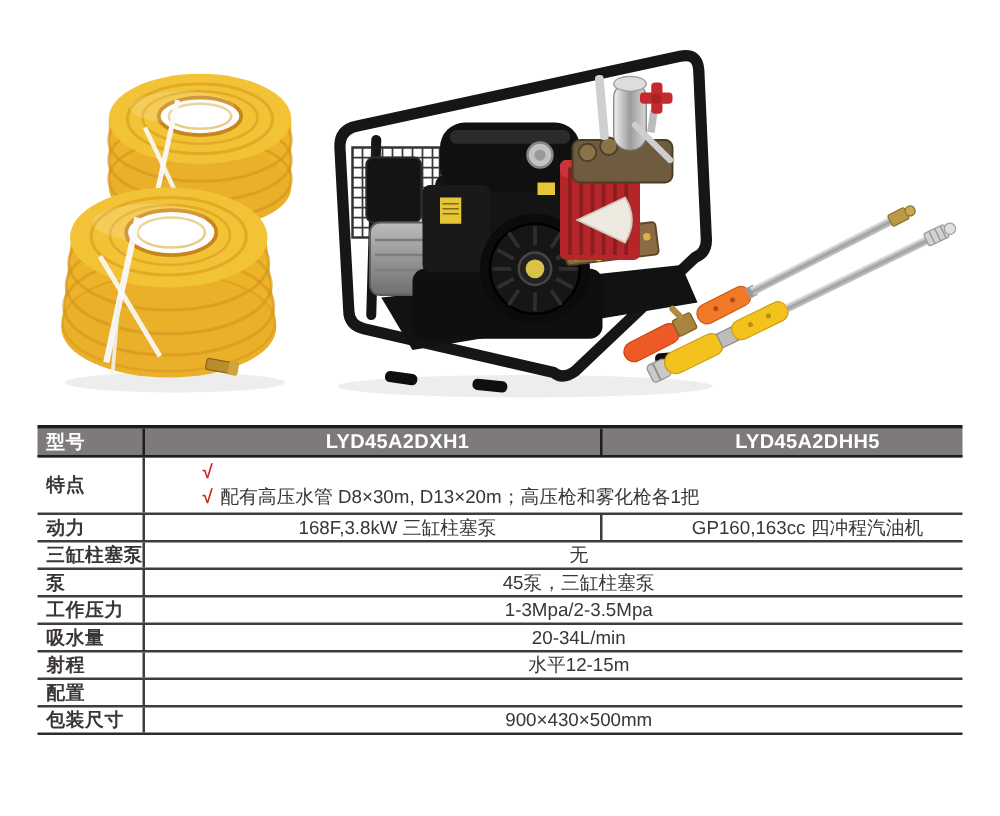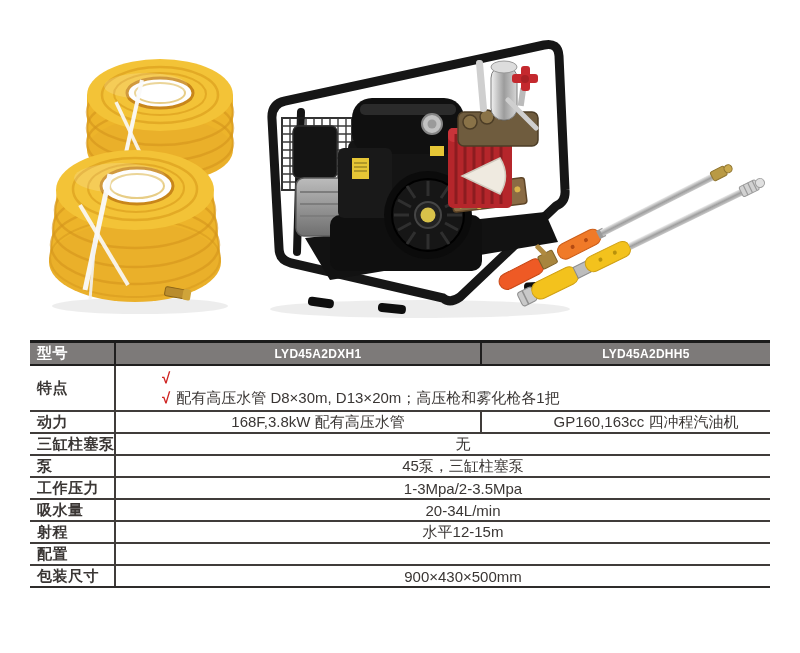--- a/index.html
+++ b/index.html
@@ -22,21 +22,21 @@
   .tlabel {
     flex:0 0 86px; width:86px; box-sizing:border-box;
     border-right:2px solid #403c3a;
     display:flex; align-items:center; padding-left:7px;
     font-size:15px; font-weight:600; letter-spacing:.5px; white-space:nowrap;
   }
   .thead { background:#7d7a79; color:#ffffff; height:21px; border-bottom:2px solid #1f1e1e; }
   .thead .tlabel { border-right-color:#1f1e1e; }
   .tmodel {
     display:flex; align-items:center; justify-content:center;
-    font-size:12px; font-weight:700; letter-spacing:.3px;
+    font-size:16px; font-weight:700; letter-spacing:.3px;
   }
   .tmodel-left { flex:0 0 324px; border-right:2px solid #1f1e1e; }
   .tmodel-right { flex:1; }
   .trow-features { height:44px; }
   .tfeatures {
     flex:1; display:flex; flex-direction:column; justify-content:center;
     padding-left:6px; font-size:15px; line-height:20px;
   }
   .fline { display:flex; align-items:center; gap:6px; white-space:nowrap; }
   .check { color:#cf2422; font-weight:700; font-size:15px; }
@@ -248,21 +248,21 @@
       </div>
       <div class="fline">
         <span class="check">√</span>
         <span>配有高压水管 D8×30m, D13×20m；高压枪和雾化枪各1把</span>
       </div>
     </div>
   </div>
 
   <div class="trow trow-std">
     <div class="tlabel">动力</div>
-    <div class="tvalue-half">168F,3.8kW 配有高压水管</div>
+    <div class="tvalue-half">168F,3.8kW 三缸柱塞泵</div>
     <div class="tvalue-half tvalue-half2">GP160,163cc 四冲程汽油机</div>
   </div>
 
   <div class="trow trow-std">
     <div class="tlabel">三缸柱塞泵</div>
     <div class="tvalue-full">无</div>
   </div>
 
   <div class="trow trow-std">
     <div class="tlabel">泵</div>

